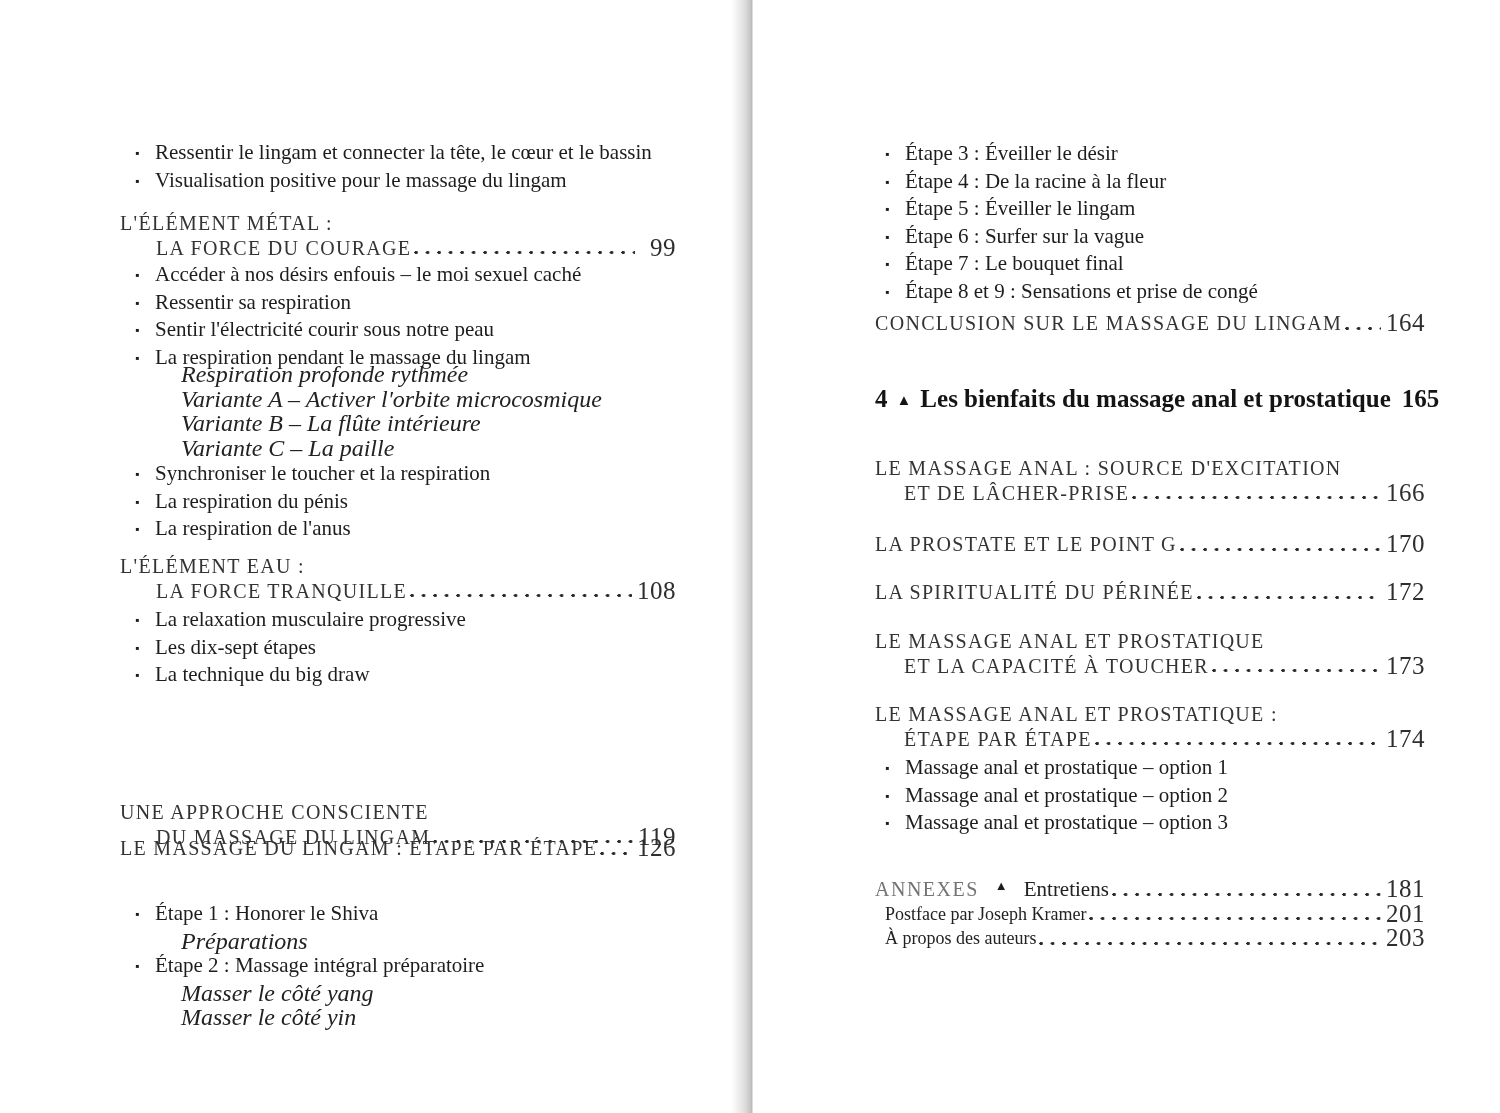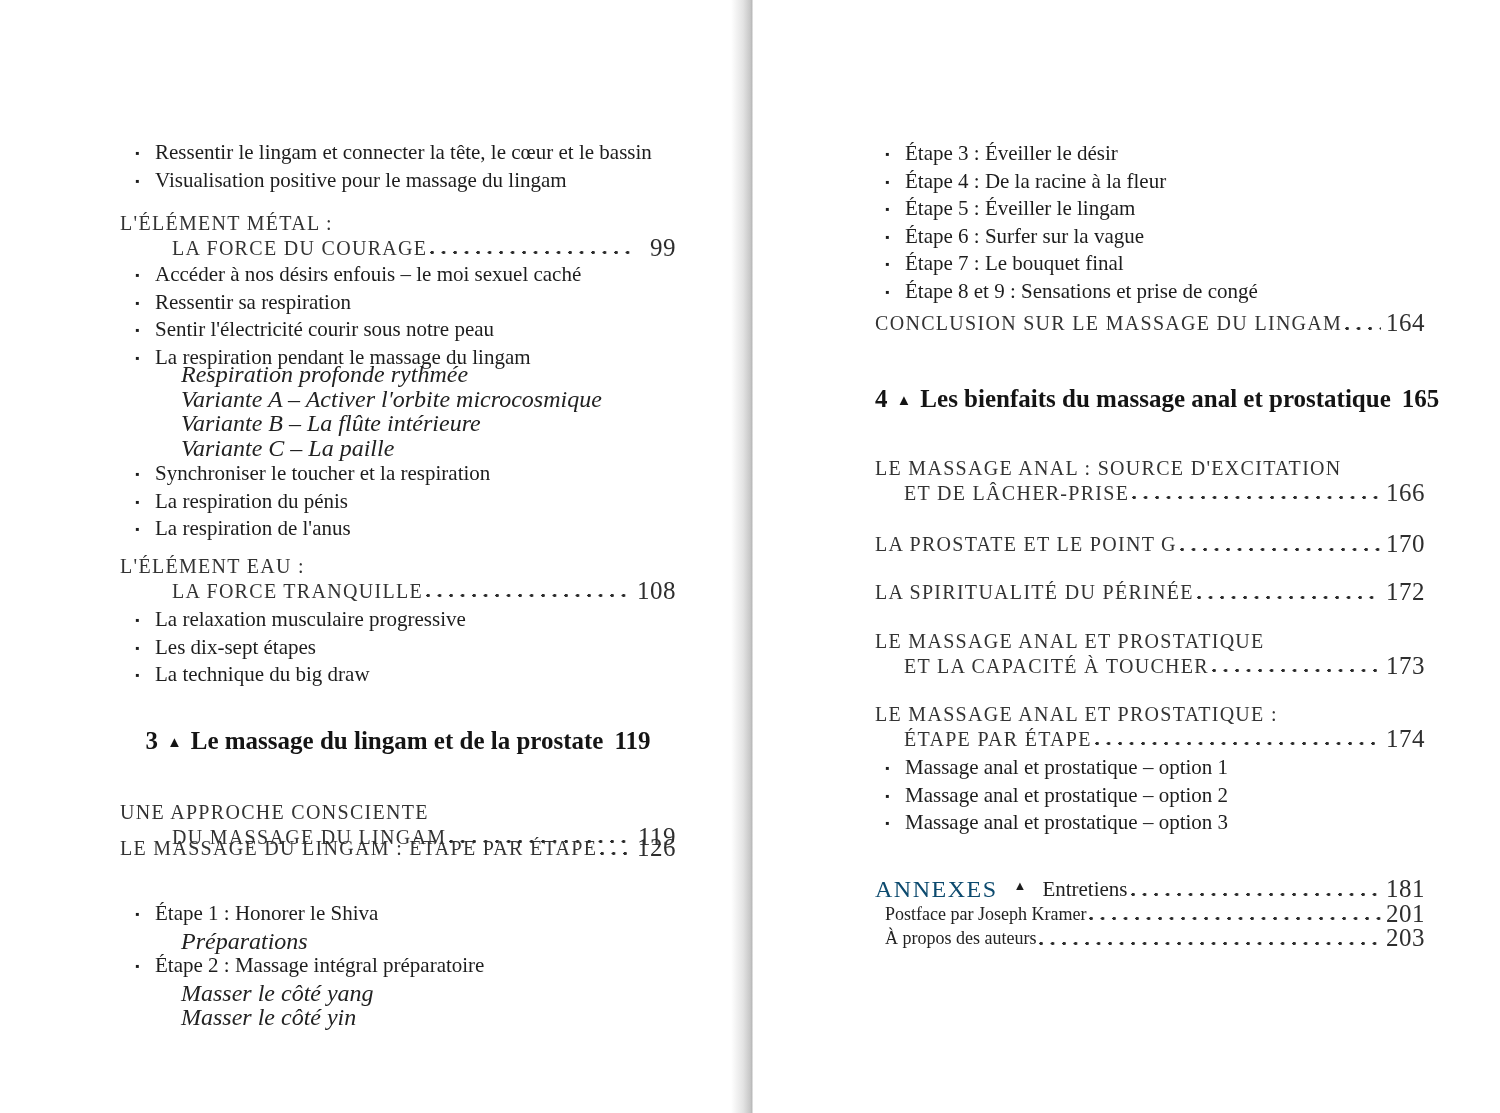--- a/index.html
+++ b/index.html
@@ -23,37 +23,37 @@
   .bullet-text{white-space:nowrap;}
 
   
   .ital{font-style:italic;font-size:24px;line-height:24.5px;color:#222222;margin-left:61px;white-space:nowrap;}
 
   
   .hrow{display:flex;align-items:flex-end;font-size:20px;line-height:24.5px;
         letter-spacing:1.3px;color:#333333;}
   .hline{font-size:20px;line-height:24.5px;letter-spacing:1.3px;color:#333333;white-space:nowrap;}
   .hrow .htext{white-space:nowrap;}
-  .ind2{margin-left:52px;}
+  .ind2{margin-left:36px;}
   .page-right .ind2{margin-left:29px;}
 
   
   .leader{flex:1 1 auto;height:5px;margin:0 5px 5px 3px;
           background-image:radial-gradient(circle at 2px 2.5px,#2b2b2b 1.6px,rgba(0,0,0,0) 1.85px);
           background-size:11.5px 5px;background-repeat:repeat-x;}
   .pg{flex:none;min-width:36px;text-align:right;font-size:25px;letter-spacing:0.5px;color:#2e2e2e;margin-bottom:0px;}
 
   
   .chapter{font-weight:bold;font-size:25px;line-height:30px;color:#141414;text-align:center;white-space:nowrap;}
   .chapter .tri{font-size:15px;margin:0 9px;vertical-align:2px;}
   .chapter .chpg{margin-left:11px;font-weight:bold;}
 
   
   .annex-row{display:flex;align-items:flex-end;line-height:24.5px;color:#2a2a2a;}
-  .annex-caps{font-size:24px;letter-spacing:1.5px;color:#0c4a6e;white-space:nowrap;}
+  .annex-caps{font-size:20px;letter-spacing:1.5px;color:#737373;white-space:nowrap;}
   .annex-tri{font-size:13px;margin:0 16px;transform:translateY(-3px);color:#1d1d1d;}
   .annex-title{font-size:21px;white-space:nowrap;color:#222222;}
   .annex-sub{display:flex;align-items:flex-end;line-height:24.5px;margin-left:10px;}
   .annex-sub .annex-title{font-size:18px;}
 </style>
 </head>
 <body>
 
 <div id="canvas">
   <div class="gutter"></div>
@@ -138,23 +138,20 @@
       <div class="bullet-row">
         <span class="sq">▪</span>
         <span class="bullet-text">Les dix-sept étapes</span>
       </div>
       <div class="bullet-row">
         <span class="sq">▪</span>
         <span class="bullet-text">La technique du big draw</span>
       </div>
     </div>
 
-    <div class="blk chapter" style="top:726px">
-      <span>3</span><span class="tri">▲</span><span>Le massage du lingam et de la prostate</span><span class="chpg">119</span>
-    </div>
 
     <div class="blk" style="top:800px">
       <div class="hline">UNE APPROCHE CONSCIENTE</div>
       <div class="hrow ind2">
         <span class="htext">DU MASSAGE DU LINGAM</span>
         <span class="leader"></span>
         <span class="pg">119</span>
       </div>
     </div>
 

